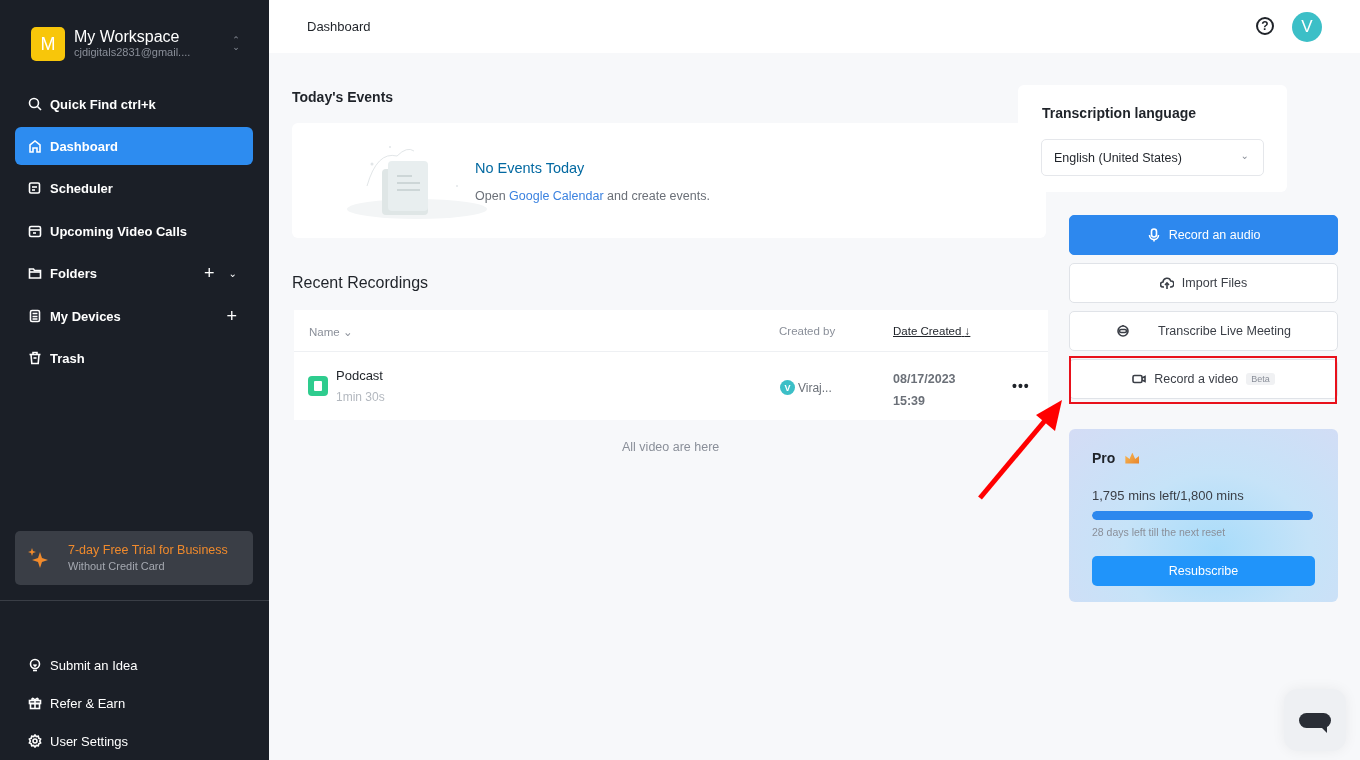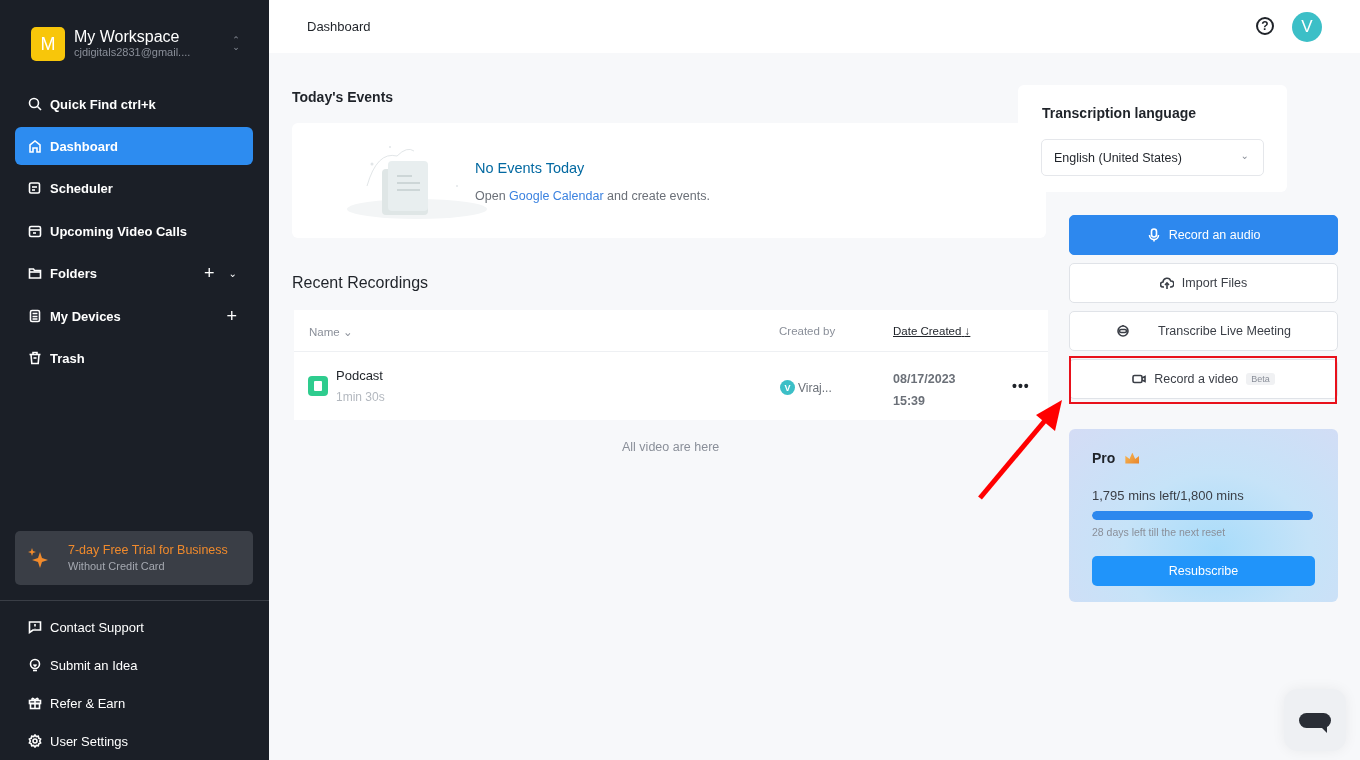--- a/index.html
+++ b/index.html
@@ -190,30 +190,20 @@
       <path d="M5 1 L6 4 L9 5 L6 6 L5 9 L4 6 L1 5 L4 4 Z" fill="#f08a2c"></path>
     </svg>
     <div>
       <div class="trial-title">7-day Free Trial for Business</div>
       <div class="trial-sub">Without Credit Card</div>
     </div>
   </div>
 
   <div class="side-divider"></div>
 
-  <div class="bottom-item" style="top:612px;">
-    <span class="ico">
-        <svg viewBox="0 0 14 14">
-          <path d="M1.5 2h11v8H5l-3.5 2.5z"></path>
-          <line x1="7" y1="4" x2="7" y2="6.5"></line>
-          <line x1="7" y1="8" x2="7" y2="8.3"></line>
-        </svg>
-      </span>
-    <span>Contact Support</span>
-  </div>
   <div class="bottom-item" style="top:650px;">
     <span class="ico">
         <svg viewBox="0 0 14 14">
           <circle cx="7" cy="6" r="4.5"></circle>
           <line x1="5" y1="12.5" x2="9" y2="12.5"></line>
           <path d="M5.5 6.5l1.5 1.5 1.5-1.5"></path>
         </svg>
       </span>
     <span>Submit an Idea</span>
   </div>

